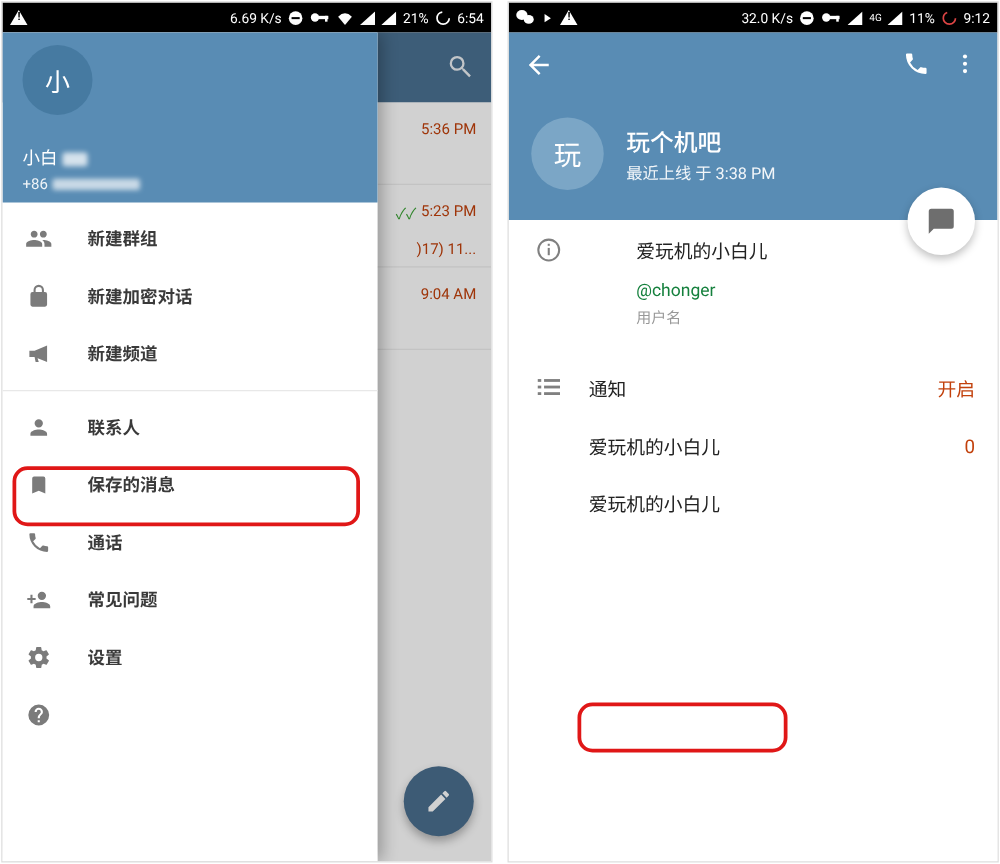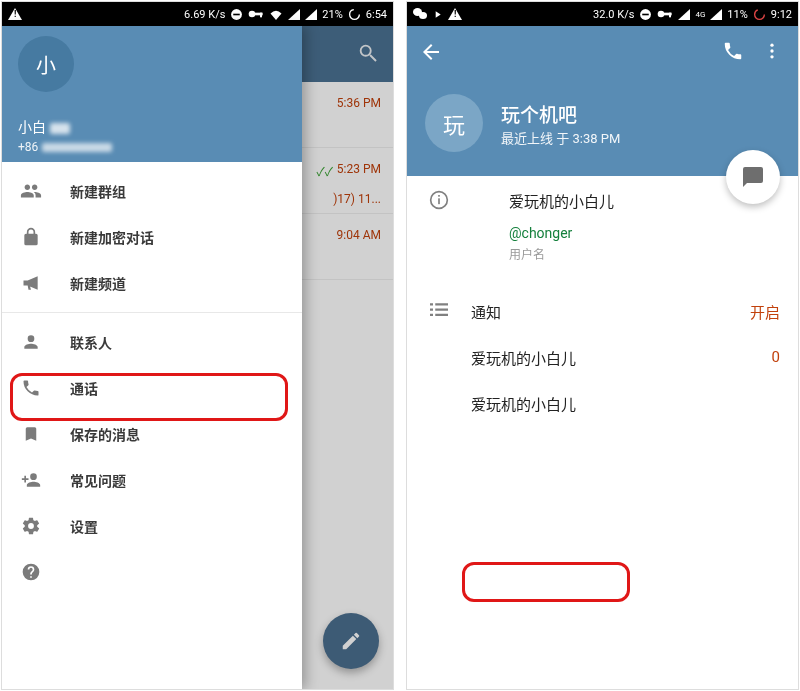--- a/index.html
+++ b/index.html
@@ -186,33 +186,33 @@
       <div class="mi">
         <span class="ico">
             <svg width="20" height="20" viewBox="0 0 24 24">
               <path d="M12 12a4 4 0 1 0-4-4 4 4 0 0 0 4 4zm0 2c-2.67 0-8 1.34-8 4v2h16v-2c0-2.66-5.33-4-8-4z"></path>
             </svg>
           </span>
         <span class="lbl">联系人</span>
       </div>
       <div class="mi">
         <span class="ico">
-            <svg width="20" height="20" viewBox="0 0 24 24">
-              <path d="M6.6 10.8a15 15 0 0 0 6.6 6.6l2.2-2.2a1 1 0 0 1 1-.25 11.4 11.4 0 0 0 3.6.58 1 1 0 0 1 1 1V20a1 1 0 0 1-1 1A17 17 0 0 1 3 4a1 1 0 0 1 1-1h3.5a1 1 0 0 1 1 1 11.4 11.4 0 0 0 .57 3.6 1 1 0 0 1-.25 1z"></path>
-            </svg>
-          </span>
-        <span class="lbl">通话</span>
-      </div>
-      <div class="mi">
-        <span class="ico">
             <svg width="18" height="20" viewBox="0 0 24 24">
               <path d="M17 3H7a2 2 0 0 0-2 2v16l7-3 7 3V5a2 2 0 0 0-2-2z"></path>
             </svg>
           </span>
         <span class="lbl">保存的消息</span>
+      </div>
+      <div class="mi">
+        <span class="ico">
+            <svg width="20" height="20" viewBox="0 0 24 24">
+              <path d="M6.6 10.8a15 15 0 0 0 6.6 6.6l2.2-2.2a1 1 0 0 1 1-.25 11.4 11.4 0 0 0 3.6.58 1 1 0 0 1 1 1V20a1 1 0 0 1-1 1A17 17 0 0 1 3 4a1 1 0 0 1 1-1h3.5a1 1 0 0 1 1 1 11.4 11.4 0 0 0 .57 3.6 1 1 0 0 1-.25 1z"></path>
+            </svg>
+          </span>
+        <span class="lbl">通话</span>
       </div>
       <div class="mi">
         <span class="ico">
             <svg width="22" height="20" viewBox="0 0 24 24">
               <path d="M15 12a4 4 0 1 0-4-4 4 4 0 0 0 4 4zm-9-2V7H4v3H1v2h3v3h2v-3h3v-2zm9 4c-2.67 0-8 1.34-8 4v2h16v-2c0-2.66-5.33-4-8-4z"></path>
             </svg>
           </span>
         <span class="lbl">常见问题</span>
       </div>
       <div class="mi">

